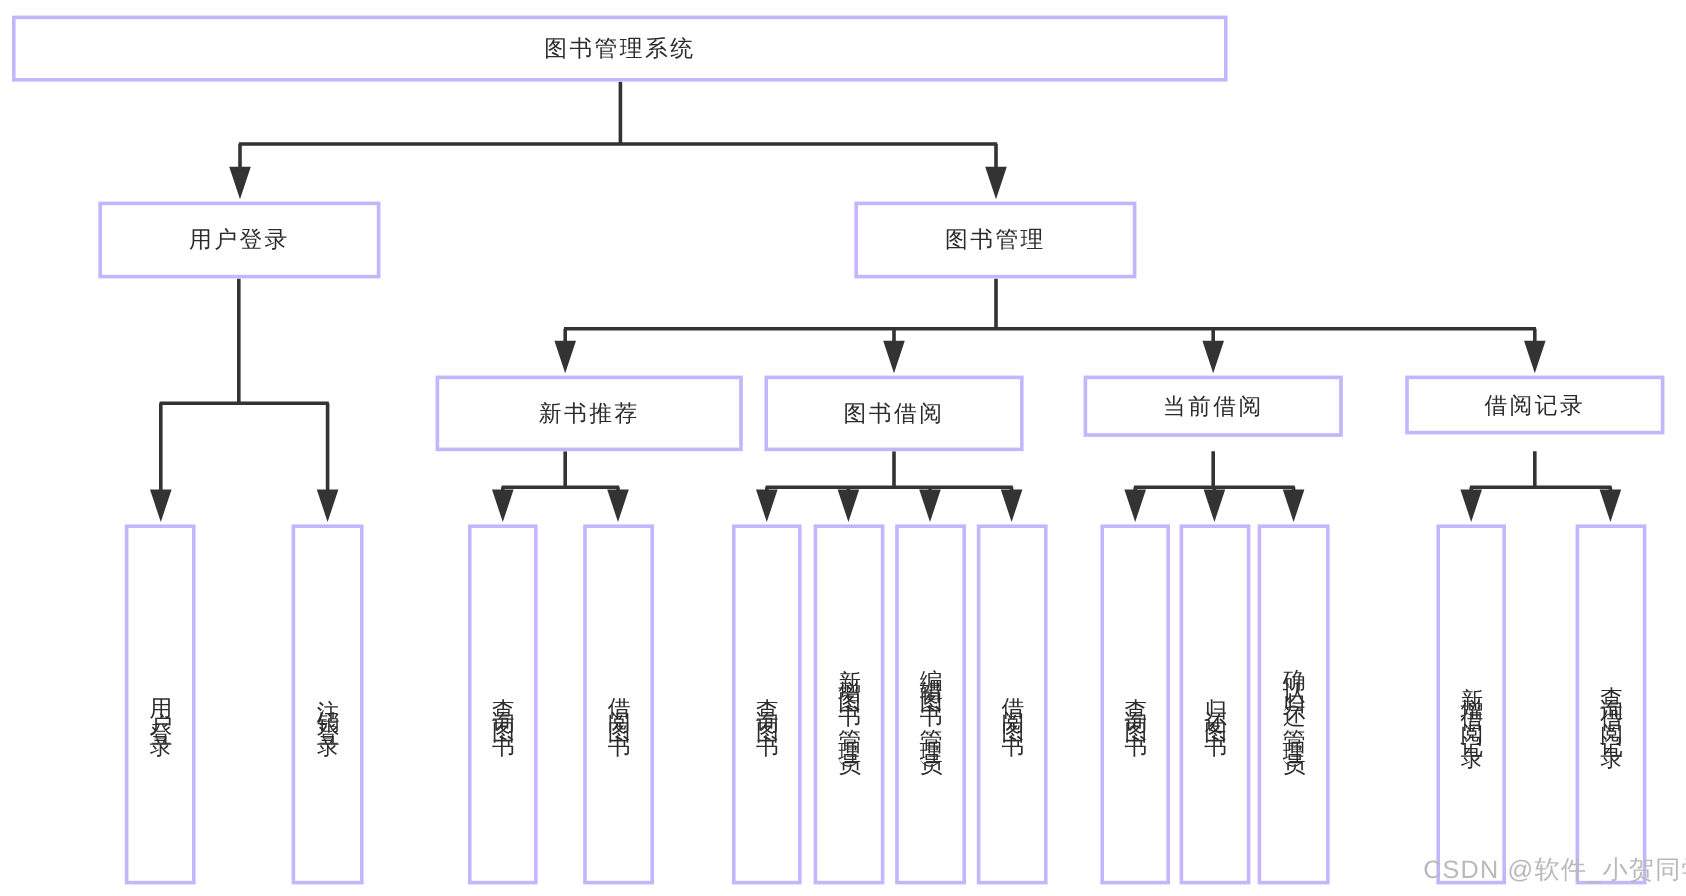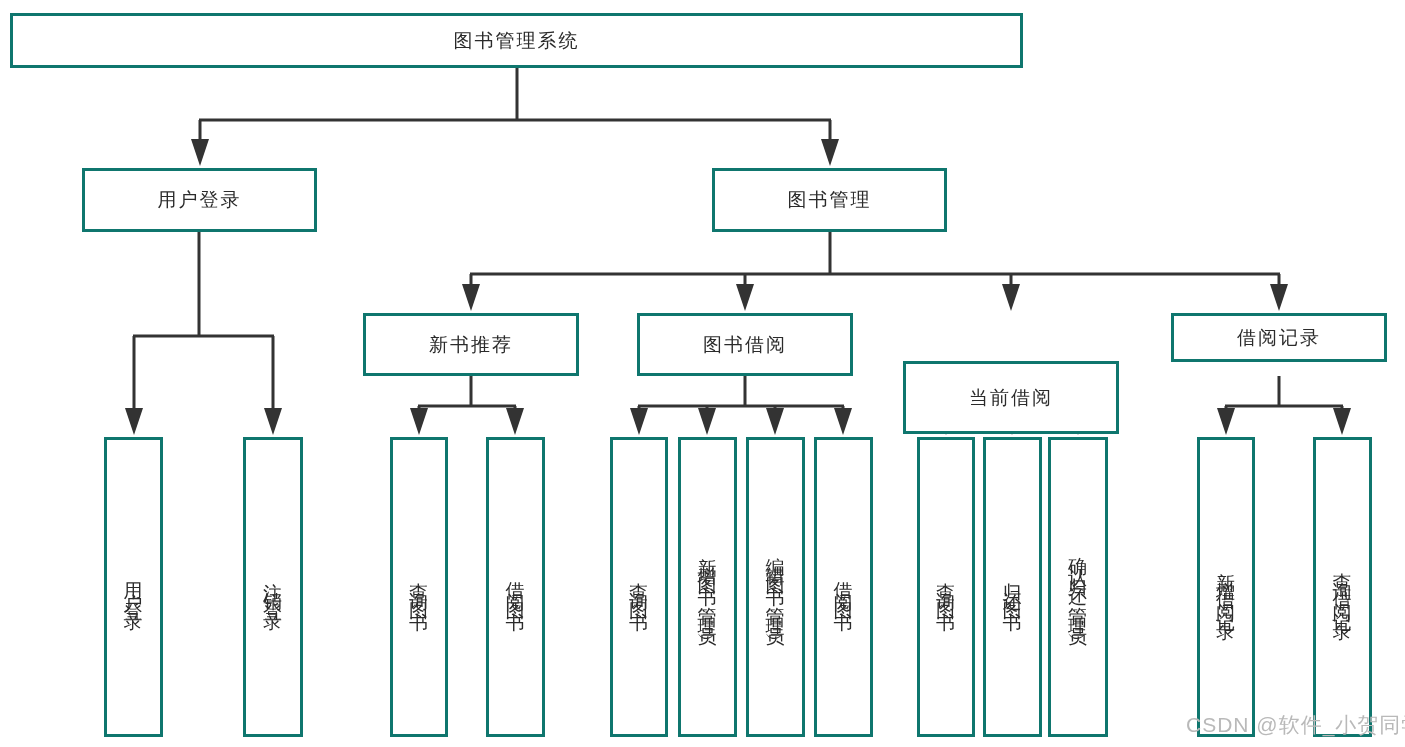--- a/index.html
+++ b/index.html
@@ -17,21 +17,21 @@
   }
   svg.connectors {
     position: absolute;
     left: 0;
     top: 0;
     pointer-events: none;
   }
   .node {
     position: absolute;
     box-sizing: border-box;
-    border: 3px solid #0f766e;
+    border: 3px solid #c4b5fd;
     background: #ffffff;
     display: flex;
     align-items: center;
     justify-content: center;
     color: #2b2b2b;
   }
   .node.h .label {
     font-size: 19px;
     letter-spacing: 2px;
     white-space: nowrap;
@@ -122,27 +122,27 @@
     <span class="label">图书管理系统</span>
   </div>
 
   <div class="node h" style="left:82px;top:168px;width:235px;height:64px;">
     <span class="label">用户登录</span>
   </div>
   <div class="node h" style="left:712px;top:168px;width:235px;height:64px;font-family:Liberation Serif, serif;">
     <span class="label">图书管理</span>
   </div>
 
-  <div class="node h" style="left:363px;top:313px;width:216px;height:63px;">
+  <div class="node h" style="left:363px;top:313px;width:256px;height:63px;">
     <span class="label">新书推荐</span>
   </div>
   <div class="node h" style="left:637px;top:313px;width:216px;height:63px;">
     <span class="label">图书借阅</span>
   </div>
-  <div class="node h" style="left:903px;top:313px;width:216px;height:73px;margin-top:48px;">
+  <div class="node h" style="left:903px;top:313px;width:216px;height:51px;">
     <span class="label">当前借阅</span>
   </div>
   <div class="node h" style="left:1171px;top:313px;width:216px;height:49px;">
     <span class="label">借阅记录</span>
   </div>
 
   <div class="node leaf" style="left:104px;top:437px;width:59px;height:300px;">
     <span class="label">用户登录</span>
   </div>
   <div class="node leaf" style="left:243px;top:437px;width:60px;height:300px;">

